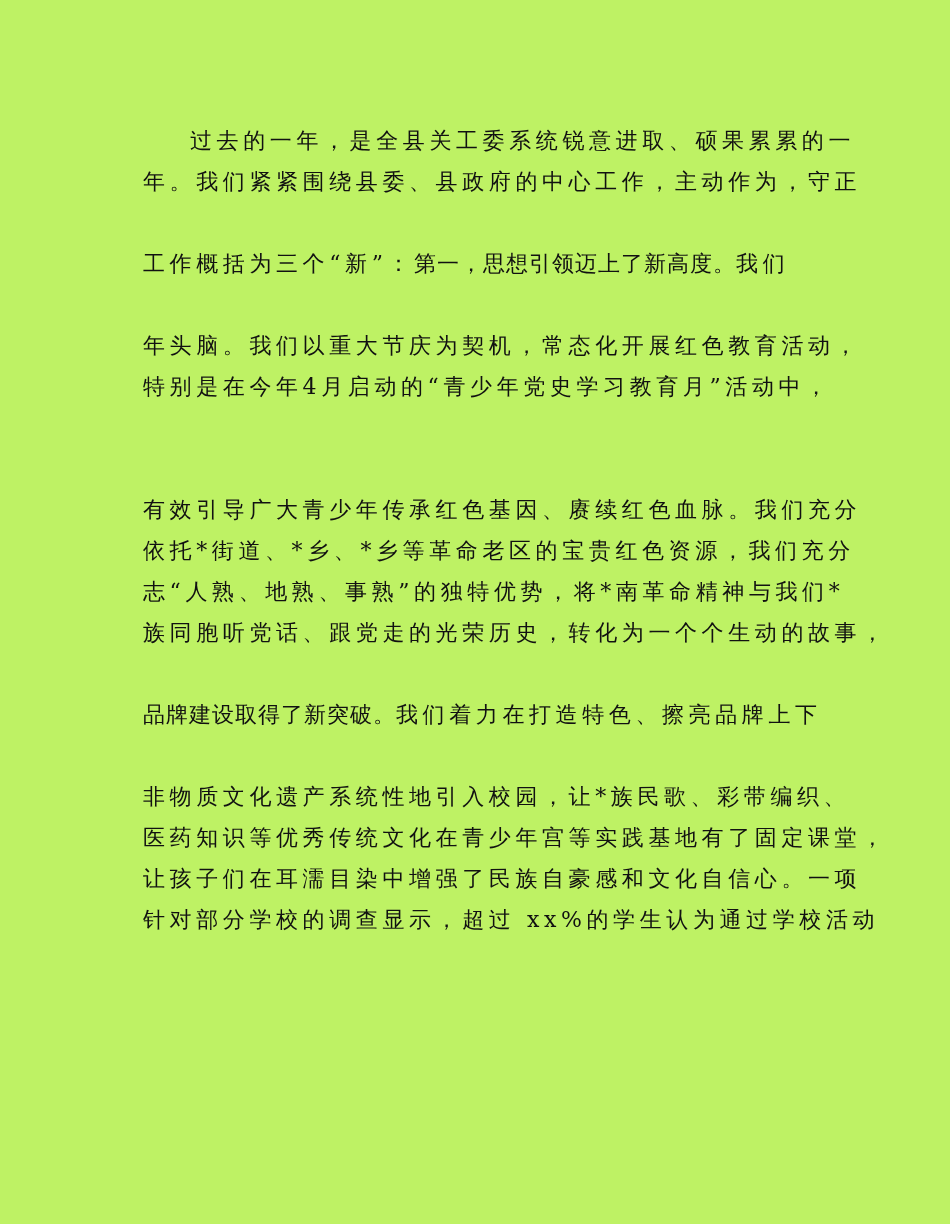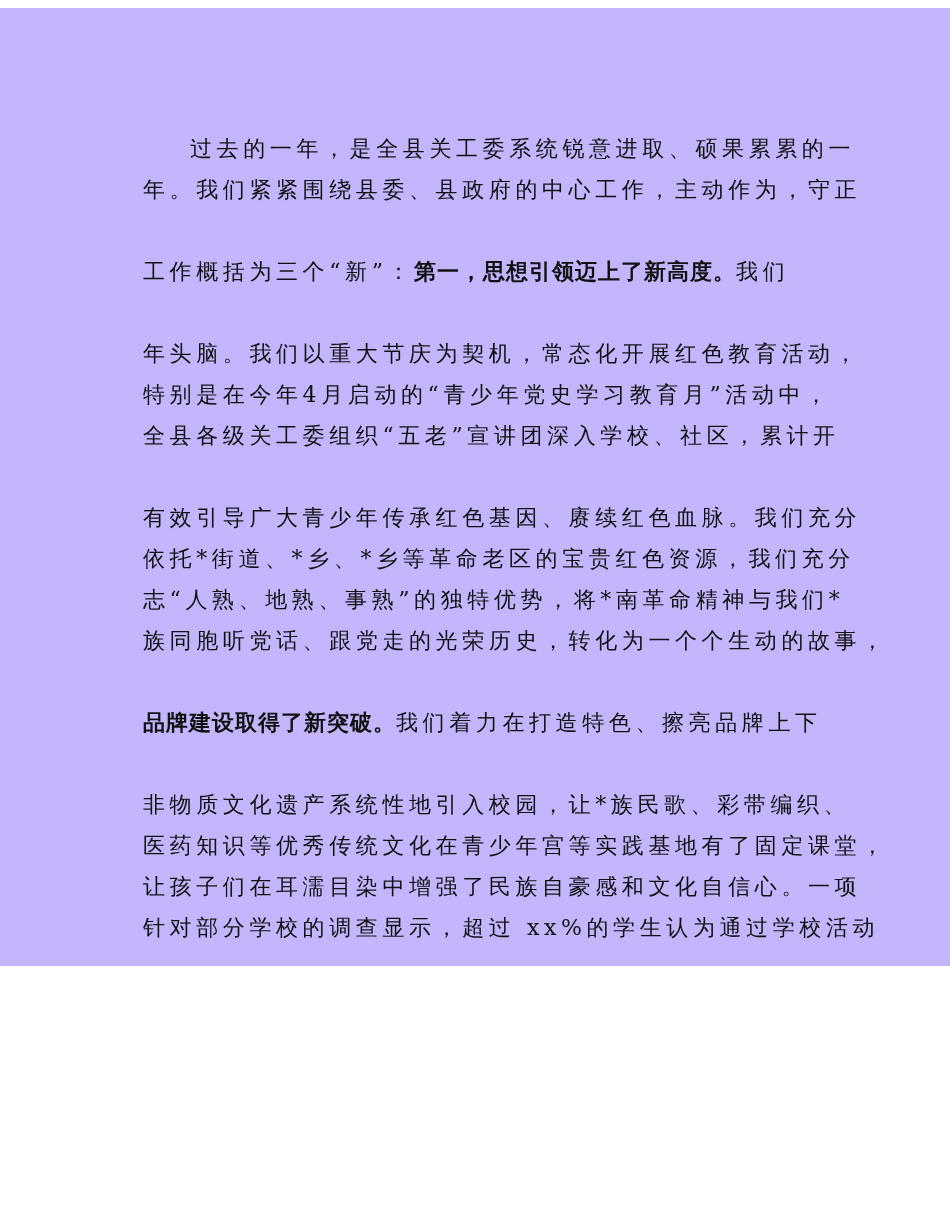--- a/index.html
+++ b/index.html
@@ -1,44 +1,43 @@
 <!DOCTYPE html>
 <html><head>
 <meta charset="utf-8">
 <style>
   html, body { margin: 0; padding: 0; background: #ffffff; }
   body { width: 950px; height: 1230px; position: relative; overflow: hidden; }
-  .page { position: absolute; left: 0; top: 8px; width: 950px; height: 958px; background: #c4b5fd; }
+  .page { position: absolute; left: 0; top: 0; width: 950px; height: 1224px; background: #bef264; }
   .line {
     position: absolute;
     left: 143px;
     width: 680px;
     height: 41px;
     font-family: "DejaVu Serif", "Liberation Serif", serif;
     font-size: 22px;
     line-height: 41px;
     color: #111111;
     white-space: nowrap;
     letter-spacing: 4.6px;
   }
   .line.indent { left: 190px; }
-  .b { font-family: "DejaVu Sans", "Liberation Sans", sans-serif; font-weight: bold; letter-spacing: 1px; }
+  .b { font-family: "DejaVu Sans", "Liberation Sans", sans-serif; font-weight: normal; letter-spacing: 1px; }
 </style>
 </head>
 <body>
 
 <div class="page">
   <div class="line indent" style="top:120px">过去的一年，是全县关工委系统锐意进取、硕果累累的一</div>
   <div class="line" style="top:161px">年。我们紧紧围绕县委、县政府的中心工作，主动作为，守正</div>
   <div class="line" style="top:243px">
     <span>工作概括为三个“新”：</span><span class="b">第一，思想引领迈上了新高度。</span><span>我们</span>
   </div>
   <div class="line" style="top:325px">年头脑。我们以重大节庆为契机，常态化开展红色教育活动，</div>
   <div class="line" style="top:366px">特别是在今年4月启动的“青少年党史学习教育月”活动中，</div>
-  <div class="line" style="top:407px">全县各级关工委组织“五老”宣讲团深入学校、社区，累计开</div>
   <div class="line" style="top:489px">有效引导广大青少年传承红色基因、赓续红色血脉。我们充分</div>
   <div class="line" style="top:530px">依托*街道、*乡、*乡等革命老区的宝贵红色资源，我们充分</div>
   <div class="line" style="top:571px">志“人熟、地熟、事熟”的独特优势，将*南革命精神与我们*</div>
   <div class="line" style="top:612px">族同胞听党话、跟党走的光荣历史，转化为一个个生动的故事，</div>
   <div class="line" style="top:694px">
     <span class="b">品牌建设取得了新突破。</span><span>我们着力在打造特色、擦亮品牌上下</span>
   </div>
   <div class="line" style="top:776px">非物质文化遗产系统性地引入校园，让*族民歌、彩带编织、</div>
   <div class="line" style="top:817px">医药知识等优秀传统文化在青少年宫等实践基地有了固定课堂，</div>
   <div class="line" style="top:858px">让孩子们在耳濡目染中增强了民族自豪感和文化自信心。一项</div>

